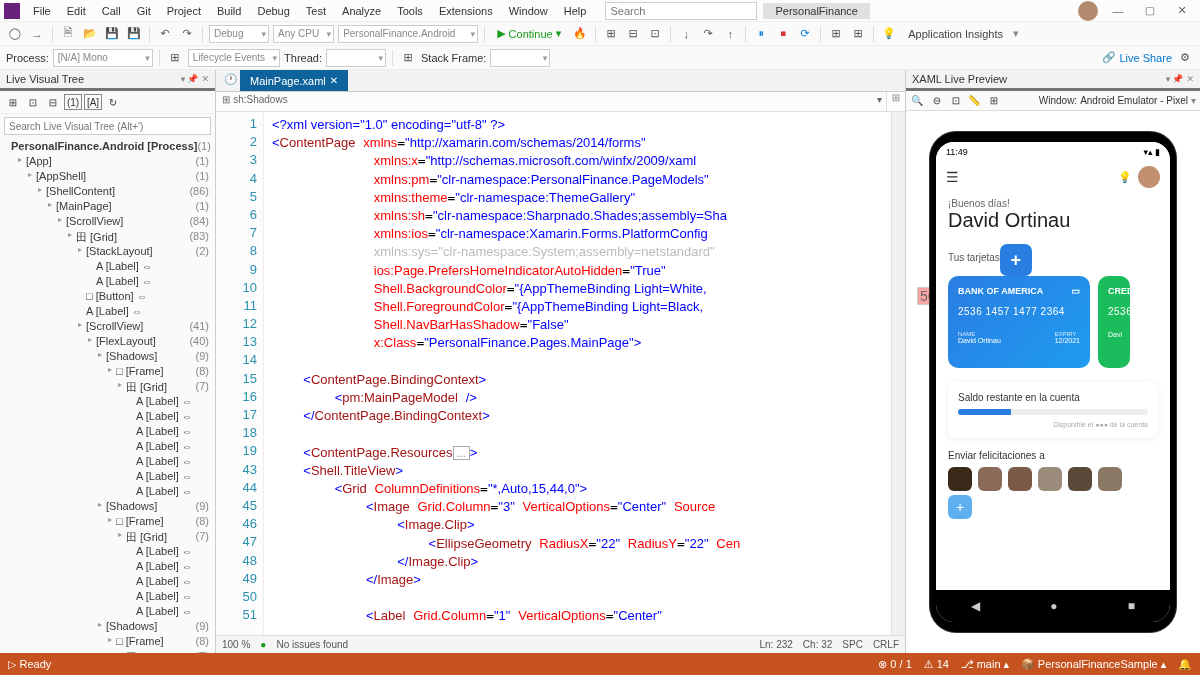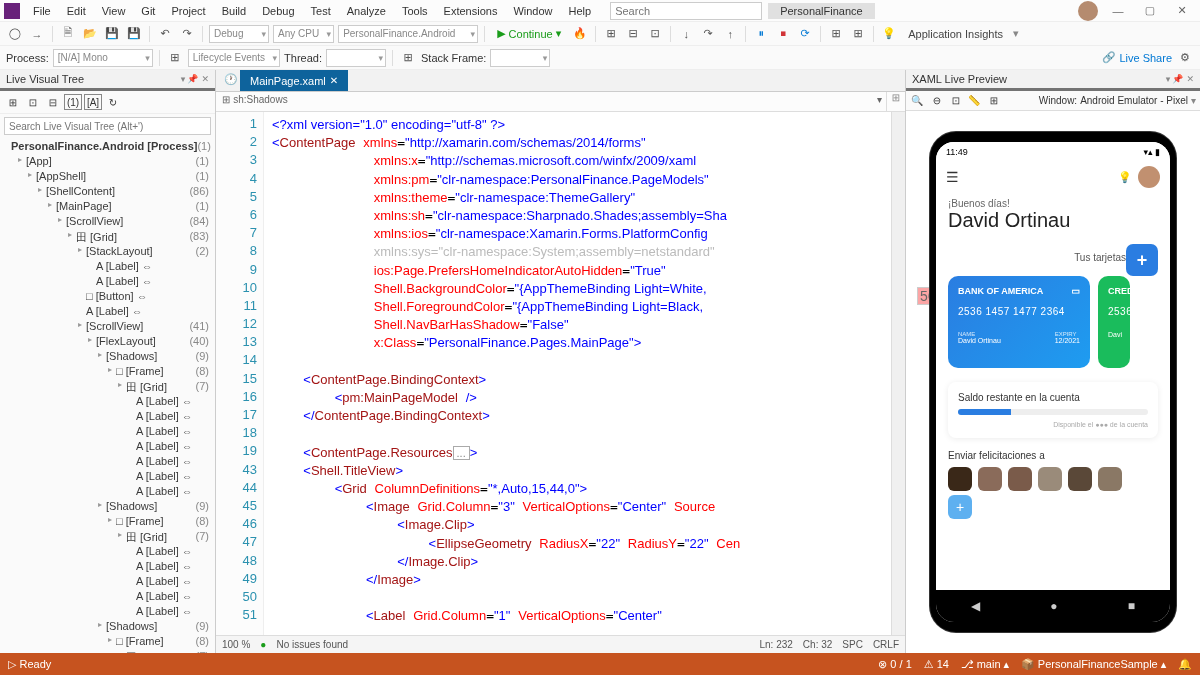--- a/index.html
+++ b/index.html
@@ -87,21 +87,21 @@
 .section-title { font-size: 10px; color: #555; margin-bottom: 6px; }
 .cards-row { display: flex; gap: 8px; margin-bottom: 14px; }
 .card { border-radius: 10px; padding: 10px; color: #fff; font-size: 8px; flex-shrink: 0; }
 .card.blue { width: 142px; height: 92px; background: linear-gradient(135deg, #2a7de1, #1e9cf0); }
 .card.green { width: 32px; height: 92px; background: #1abc5c; overflow: hidden; }
 .card .bank { font-weight: 700; text-transform: uppercase; font-size: 9px; display: flex; justify-content: space-between; align-items: center; }
 .card .num { margin-top: 10px; font-size: 10px; letter-spacing: 0.5px; }
 .card .row2 { display: flex; justify-content: space-between; margin-top: 14px; font-size: 7px; }
 .card .sub-lbl { opacity: 0.8; font-size: 6px; text-transform: uppercase; }
 .add-btn { width: 32px; height: 32px; background: #2a7de1; border-radius: 7px; color: #fff; display: flex; align-items: center; justify-content: center; font-size: 18px; font-weight: bold; align-self: flex-start; }
-.cards-header { display: flex; justify-content: flex-end; align-items: center; }
+.cards-header { display: flex; justify-content: flex-start; align-items: center; }
 .balance-box { background: #fff; border-radius: 8px; padding: 10px; box-shadow: 0 1px 6px rgba(0,0,0,0.08); margin-bottom: 12px; }
 .balance-bar { width: 100%; height: 6px; background: #eee; border-radius: 3px; margin-top: 6px; overflow: hidden; }
 .balance-fill { width: 28%; height: 100%; background: #2a7de1; }
 .balance-note { font-size: 7px; color: #aaa; text-align: right; margin-top: 6px; }
 .avatars-row { display: flex; gap: 6px; margin-top: 6px; }
 .avatars-row .av { width: 24px; height: 24px; border-radius: 6px; background: #888; }
 .avatars-row .av.a1 { background: #3a2818; }
 .avatars-row .av.a2 { background: #8a6b5a; }
 .avatars-row .av.a3 { background: #7a5b4a; }
 .avatars-row .av.a4 { background: #9a8b7a; }
@@ -121,21 +121,21 @@
 .statusbar-vs { position: absolute; left: 0; right: 0; bottom: 0; height: 22px; background: #c6531f; color: #fff; display: flex; align-items: center; padding: 0 8px; font-size: 11px; gap: 12px; }
 .statusbar-vs .right { margin-left: auto; display: flex; gap: 12px; align-items: center; }
 </style>
 </head>
 <body>
 
 <div class="menubar">
   <span class="logo"></span>
   <span class="menu-item">File</span>
   <span class="menu-item">Edit</span>
-  <span class="menu-item">View</span>
+  <span class="menu-item">Call</span>
   <span class="menu-item">Git</span>
   <span class="menu-item">Project</span>
   <span class="menu-item">Build</span>
   <span class="menu-item">Debug</span>
   <span class="menu-item">Test</span>
   <span class="menu-item">Analyze</span>
   <span class="menu-item">Tools</span>
   <span class="menu-item">Extensions</span>
   <span class="menu-item">Window</span>
   <span class="menu-item">Help</span>

